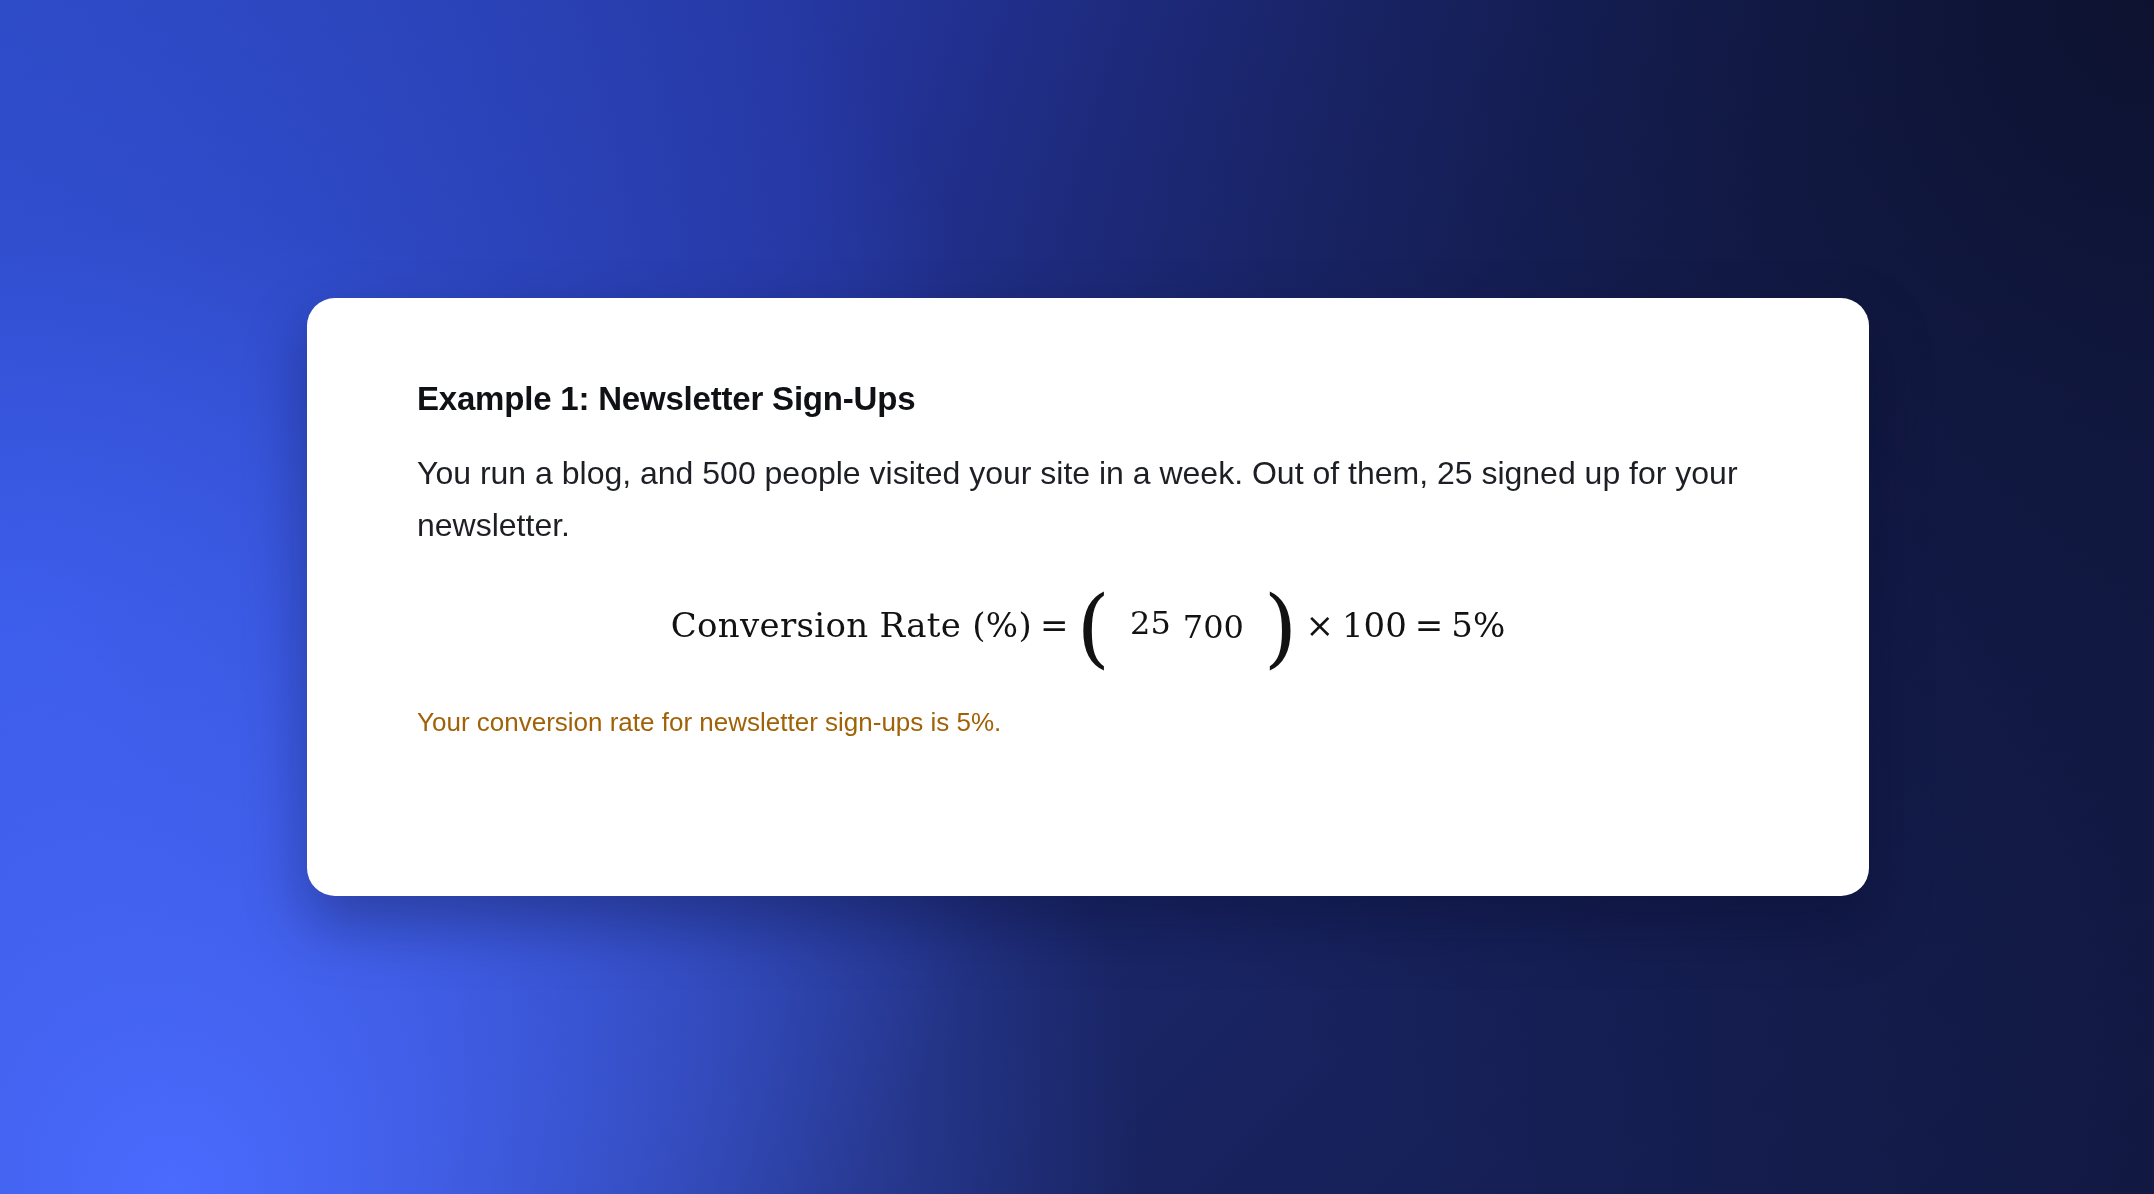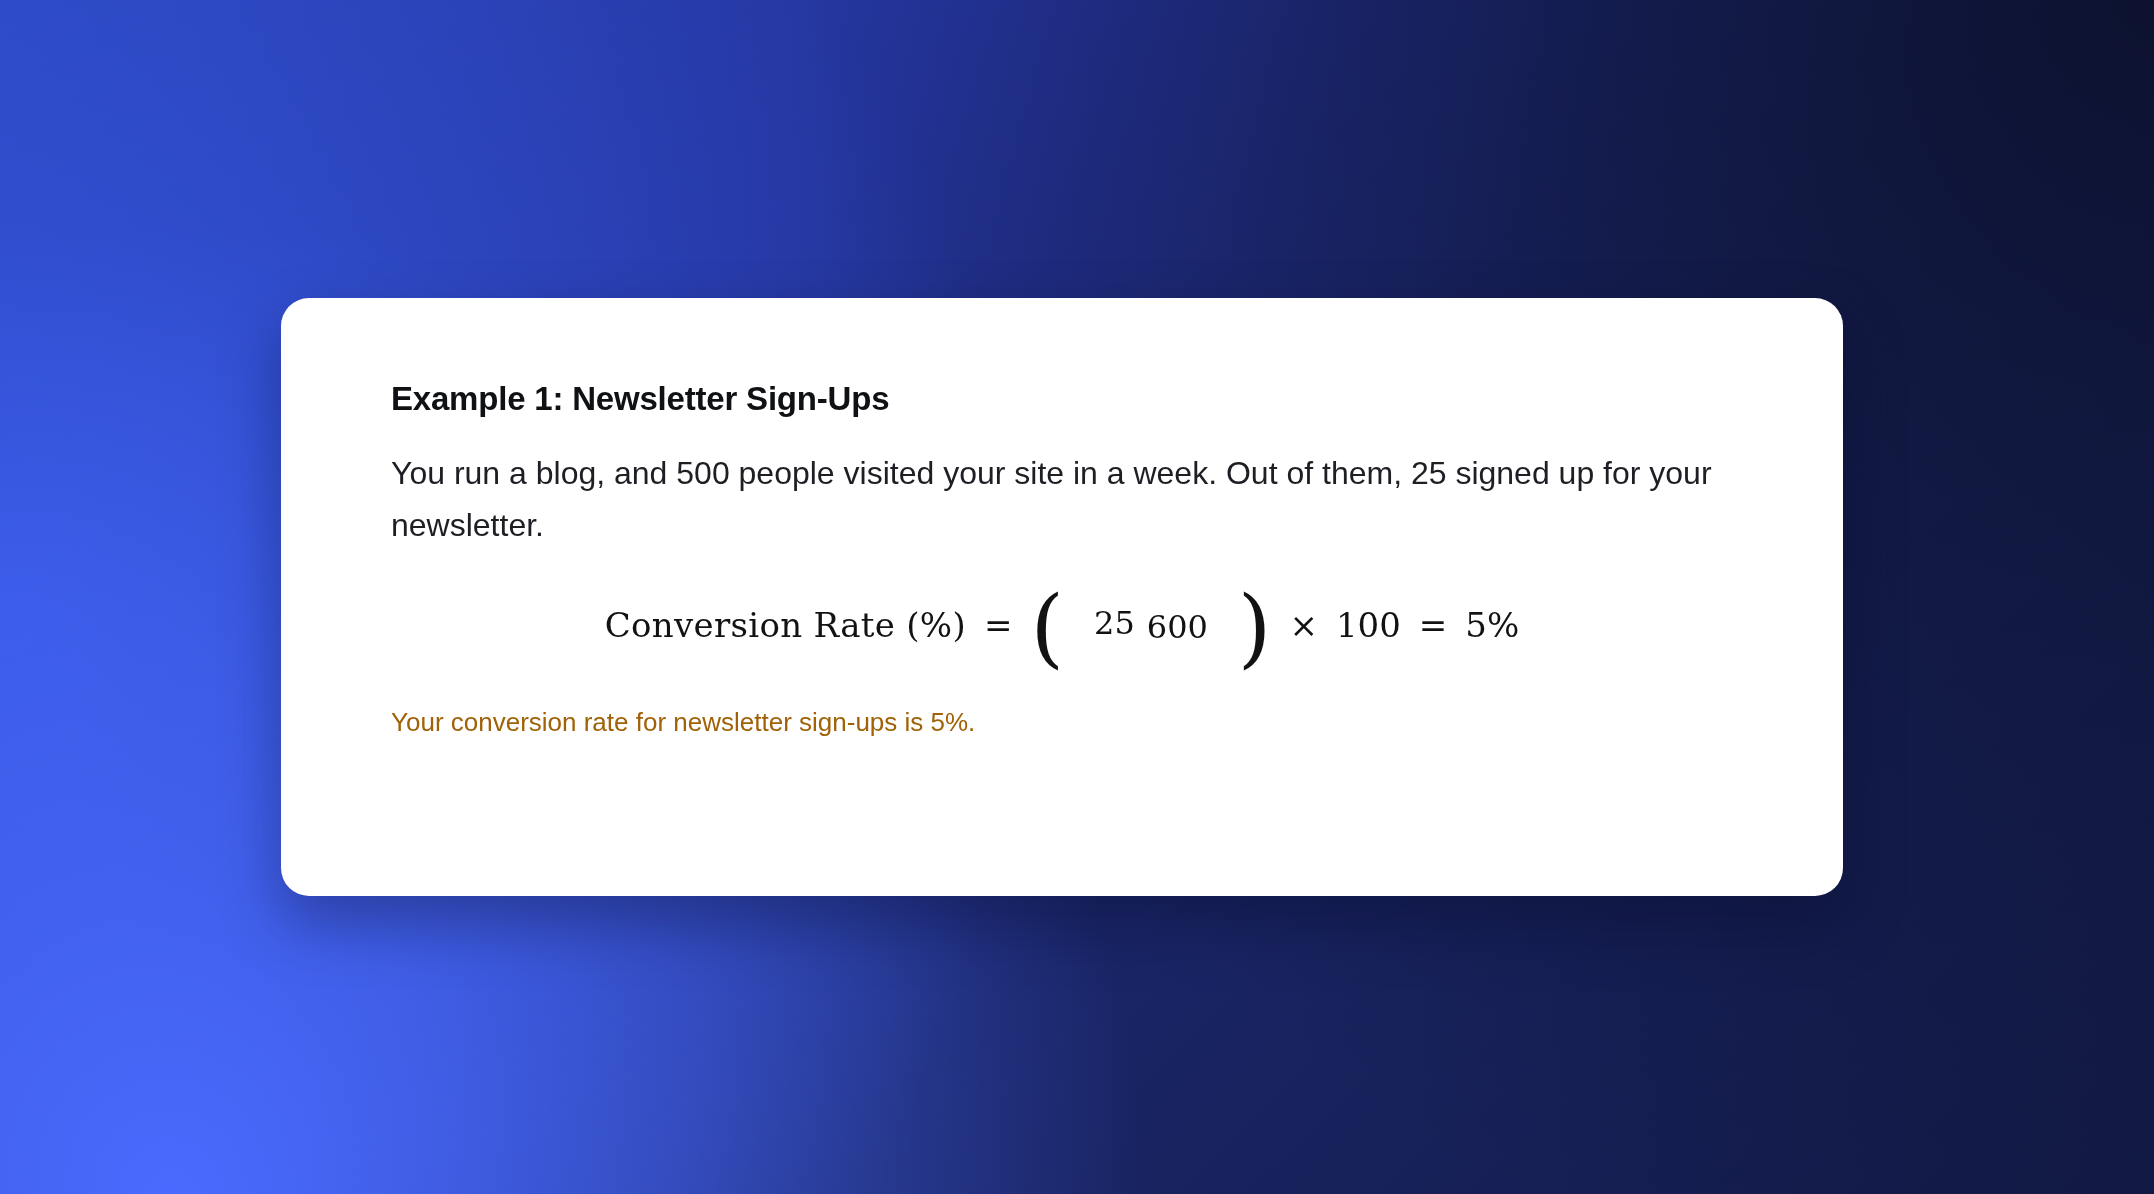--- a/index.html
+++ b/index.html
@@ -18,21 +18,21 @@
     width: 2154px;
     height: 1194px;
     background:
       radial-gradient(circle at 8% 100%, #4a6bff 0%, rgba(74,107,255,0) 42%),
       radial-gradient(circle at 0% 52%, #3556e0 0%, rgba(53,86,224,0) 46%),
       radial-gradient(circle at 100% 0%, #0d1230 0%, rgba(13,18,48,0) 55%),
       linear-gradient(135deg, #2a44b8 0%, #24349c 30%, #1a2668 60%, #121a45 100%);
   }
   .card {
     position: absolute;
-    left: 281px;
+    left: 307px;
     top: 298px;
     width: 1562px;
     height: 598px;
     background: #ffffff;
     border-radius: 28px;
     box-shadow: 0 28px 60px rgba(5, 10, 40, 0.35);
     box-sizing: border-box;
     padding: 82px 110px 0 110px;
   }
   .card-title {
@@ -54,21 +54,21 @@
     justify-content: center;
     align-items: center;
     margin: 52px 0 56px 0;
   }
   .formula {
     font-family: "DejaVu Serif", "Liberation Serif", serif;
     font-size: 34px;
     color: #121212;
     display: flex;
     align-items: center;
-    gap: 18px;
+    gap: 8px;
     white-space: nowrap;
   }
   .formula .lhs { letter-spacing: 0.3px; }
   .paren {
     font-size: 86px;
     line-height: 0;
     font-weight: 300;
     position: relative;
     top: 2px;
   }
@@ -109,21 +109,21 @@
     <p class="card-paragraph">You run a blog, and 500 people visited your site in a week. Out of them, 25 signed up for your newsletter.</p>
 
     <div class="formula-wrap">
       <div class="formula">
         <span class="lhs">Conversion Rate (%)</span>
         <span>=</span>
         <span class="paren">(</span>
         <span class="frac">
           <span class="num">25</span>
           <span class="bar"></span>
-          <span class="den">600</span>
+          <span class="den">700</span>
         </span>
         <span class="paren">)</span>
         <span>×</span>
         <span>100</span>
         <span>=</span>
         <span>5%</span>
       </div>
     </div>
 
     <p class="closing">Your conversion rate for newsletter sign-ups is 5%.</p>

